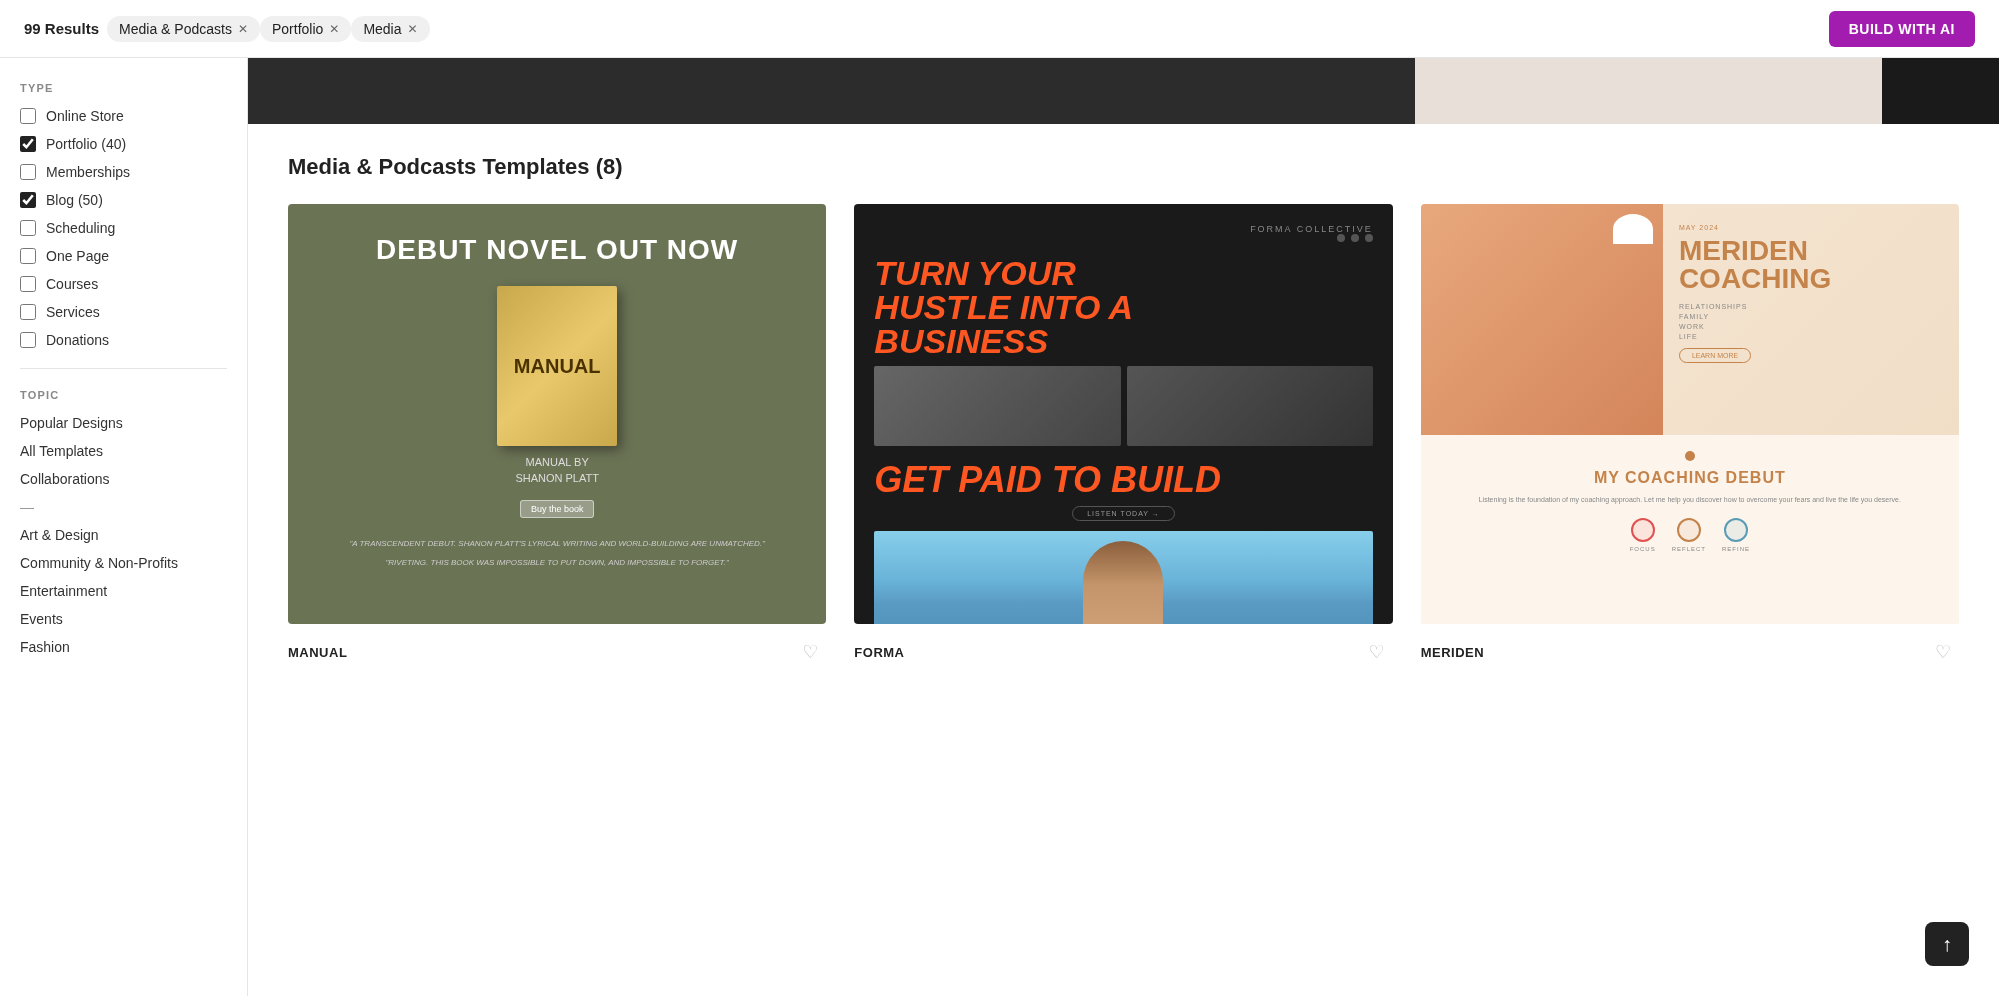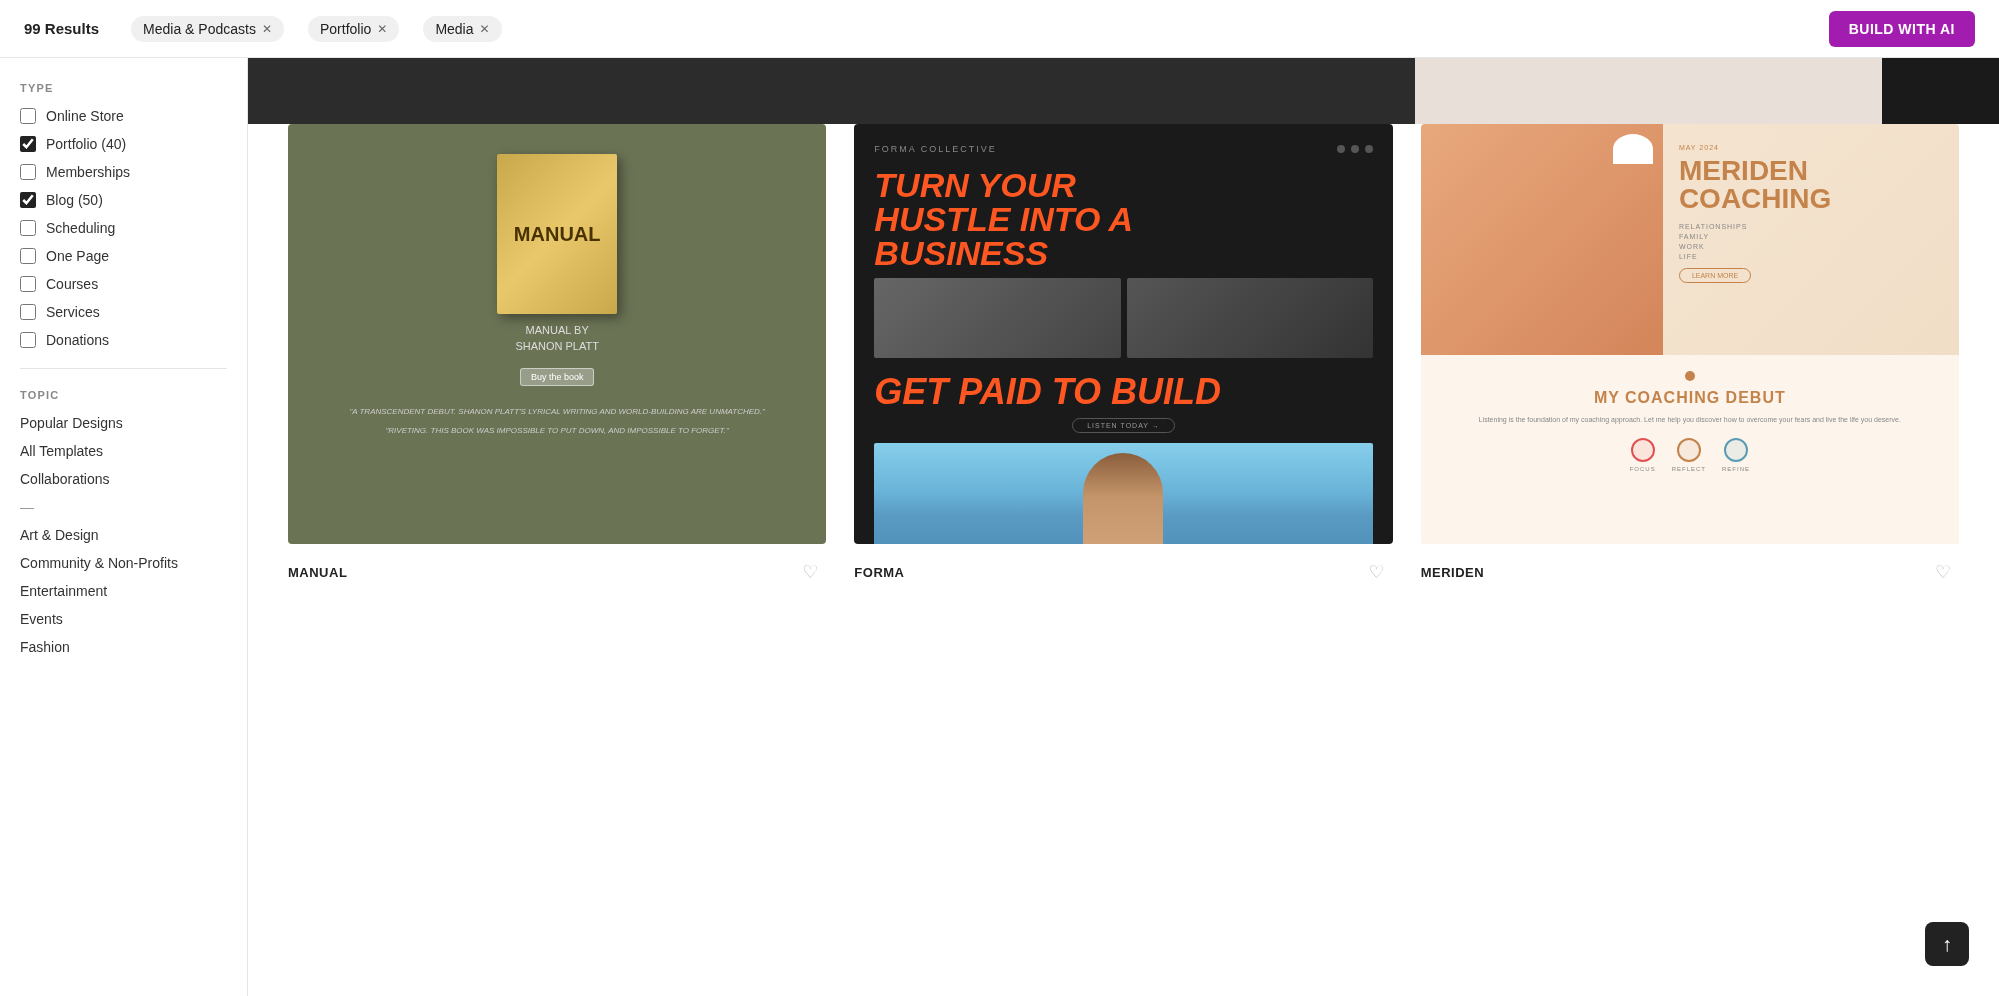--- a/index.html
+++ b/index.html
@@ -5,21 +5,21 @@
     * { box-sizing: border-box; margin: 0; padding: 0; }
     body { font-family: -apple-system, BlinkMacSystemFont, 'Helvetica Neue', Arial, sans-serif; background: #fff; color: #333; overflow: hidden; width: 1999px; height: 996px; }
 
     
     .header {
       display: flex;
       align-items: center;
       padding: 0 24px;
       height: 58px;
       border-bottom: 1px solid #e5e5e5;
-      gap: 24px;
+      gap: 0;
       position: fixed;
       top: 0;
       left: 0;
       right: 0;
       background: #fff;
       z-index: 100;
     }
     .results-count {
       font-size: 15px;
       font-weight: 600;
@@ -254,22 +254,23 @@
     .template-thumb-forma {
       background: #1a1a1a;
       height: 100%;
       display: flex;
       flex-direction: column;
       padding: 20px;
     }
     .forma-top-bar {
       display: flex;
       justify-content: space-between;
-      align-items: center;
+      align-items: flex-end;
       margin-bottom: 14px;
+      flex-direction: column;
     }
     .forma-logo {
       font-size: 9px;
       color: #888;
       letter-spacing: 2px;
     }
     .forma-icons {
       display: flex;
       gap: 6px;
     }
@@ -597,26 +598,28 @@
   </aside>
 
   <main class="main-content">
 
     <div class="preview-strip">
       <div class="preview-strip-dark"></div>
       <div class="preview-strip-light"></div>
       <div class="preview-strip-black"></div>
     </div>
 
+    <h2 class="section-heading">Media &amp; Podcasts Templates (8)</h2>
 
     <div class="template-grid">
 
       <div class="template-card">
         <div class="template-thumb">
           <div class="template-thumb-manual">
+            <div class="manual-title">DEBUT NOVEL OUT NOW</div>
             <div class="manual-book">
               <div class="manual-book-text">MANUAL</div>
             </div>
             <div class="manual-subtitle">MANUAL BY</div>
             <div class="manual-author">SHANON PLATT</div>
             <div class="manual-buy-btn">Buy the book</div>
             <div class="manual-quote">"A TRANSCENDENT DEBUT. SHANON PLATT'S LYRICAL WRITING AND WORLD-BUILDING ARE UNMATCHED."</div>
             <div class="manual-quote2">"RIVETING. THIS BOOK WAS IMPOSSIBLE TO PUT DOWN, AND IMPOSSIBLE TO FORGET."</div>
           </div>
         </div>

